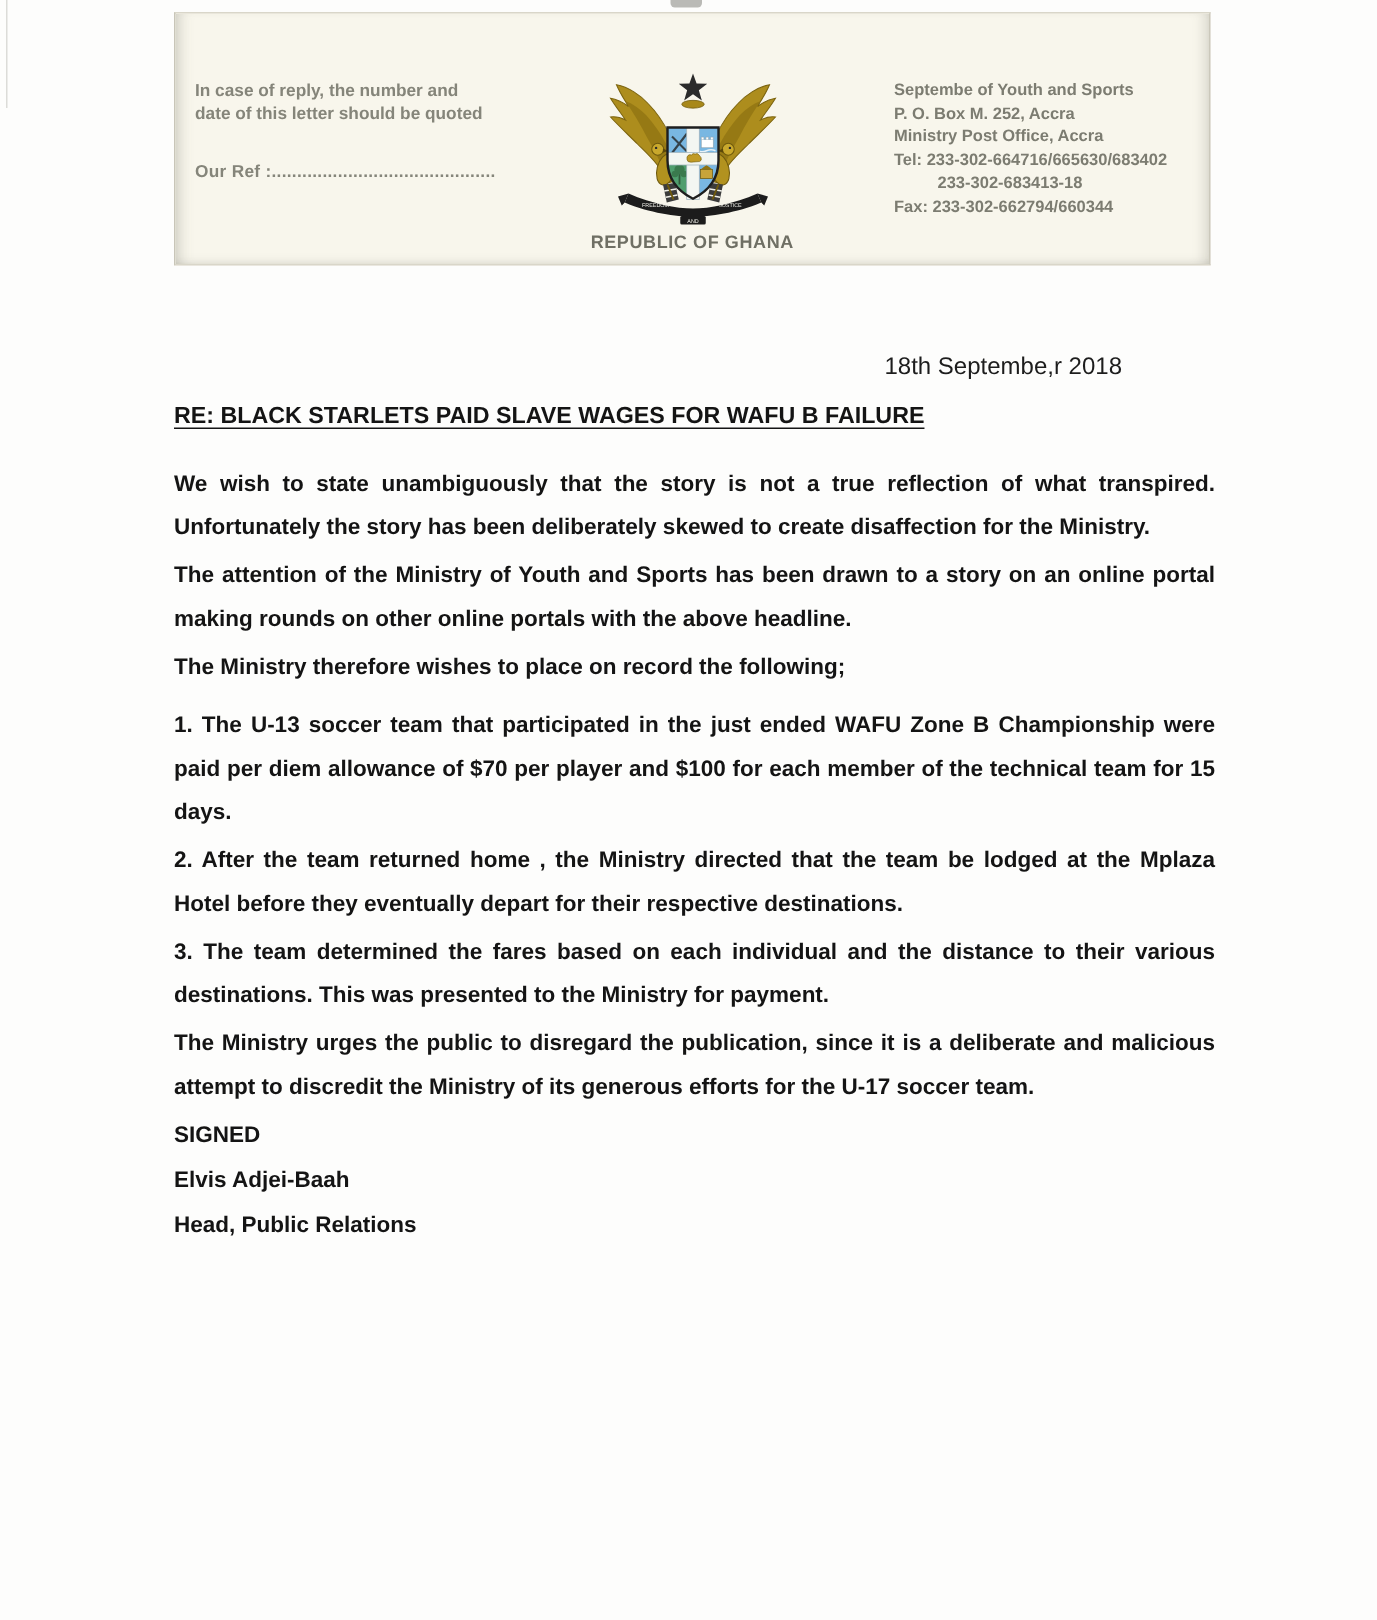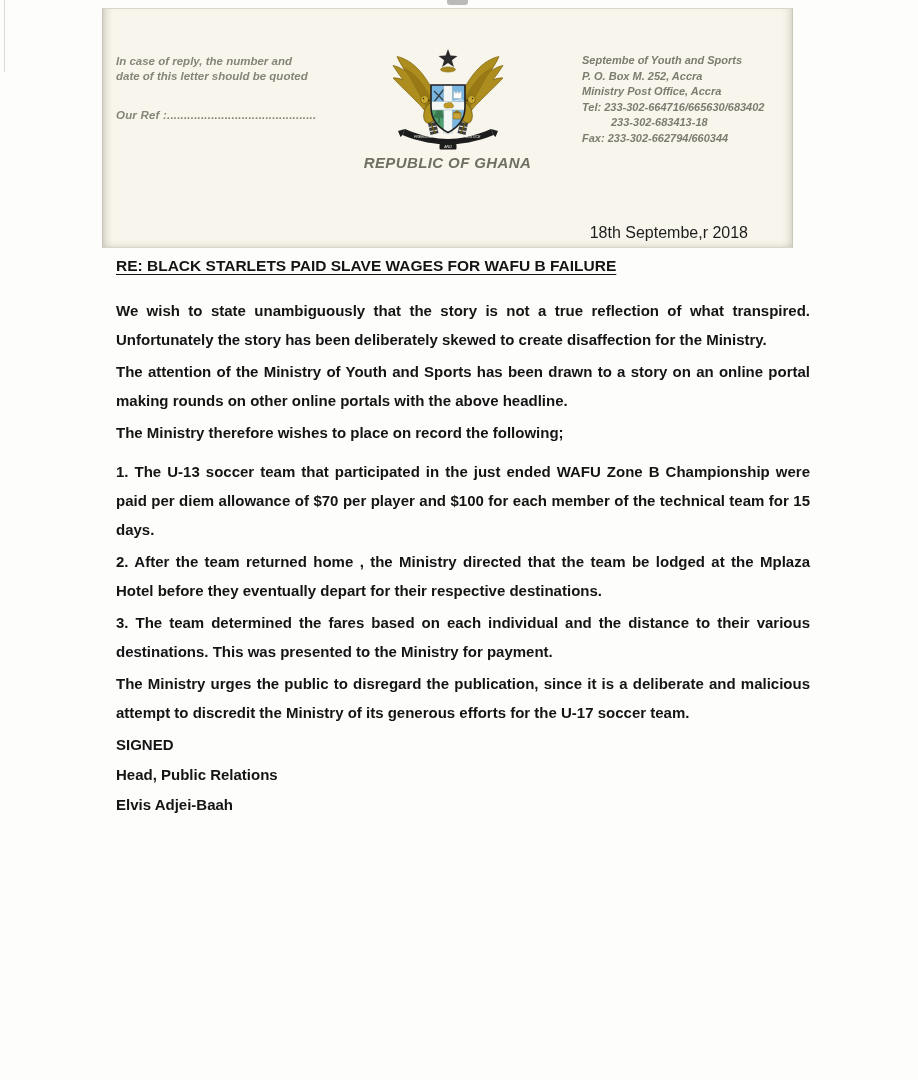--- a/index.html
+++ b/index.html
@@ -6,41 +6,40 @@
   body{
     width:918px;height:1080px;background:#fdfdfc;position:relative;overflow:hidden;
     font-family:"Liberation Sans", sans-serif;
   }
   .page{position:absolute;inset:0;}
   .scan-edge{position:absolute;left:4px;top:0;width:1px;height:72px;background:#dcdcd8;}
   .scan-mark-top{position:absolute;left:447px;top:0;width:21px;height:5px;background:#a9a9a4;border-radius:0 0 3px 3px;opacity:.8;}
 
   
   .letterhead{
-    position:absolute;left:102px;top:8px;width:691px;height:240px;
+    position:absolute;left:116px;top:8px;width:691px;height:169px;
     background:#f8f6ec;
     border:1px solid #d9d6c9;border-left-color:#c8c5b8;border-right-color:#cbc8bb;
     box-shadow:inset 9px 0 10px -8px rgba(95,95,82,.35), inset -9px 0 10px -8px rgba(95,95,82,.28), inset 0 -5px 8px -6px rgba(95,95,82,.25);
     box-sizing:border-box;
-    font-style:italic;
   }
   .lh-left{position:absolute;left:13px;top:45px;color:#85857a;font-weight:700;font-size:11.5px;line-height:15px;}
   .our-ref{position:absolute;left:13px;top:100px;color:#85857a;font-weight:700;font-size:11.5px;letter-spacing:.2px;}
   .lh-center{position:absolute;left:0;right:0;top:38px;text-align:center;}
   .lh-center svg{display:block;margin:0 auto;}
-  .emblem-caption{margin-top:3px;font-size:15px;font-weight:700;color:#6f6f64;letter-spacing:.4px;}
+  .emblem-caption{margin-top:3px;font-size:12px;font-weight:700;color:#6f6f64;letter-spacing:.4px;}
   .lh-right{position:absolute;left:479px;top:44px;color:#7c7c71;font-weight:700;font-size:11px;line-height:15.6px;white-space:nowrap;}
   .lh-right .tel2{padding-left:29px;}
 
   
   .letter-body{
     position:absolute;left:116px;top:218px;width:694px;
     color:#141414;font-weight:700;font-size:15px;line-height:29px;
   }
-  .date{font-weight:400;font-size:16px;color:#1d1d1d;text-align:right;padding-right:62px;margin:0 0 4px 0;}
+  .date{font-weight:400;font-size:16px;color:#1d1d1d;text-align:right;padding-right:62px;margin:12px 0 4px 0;}
   .subject{font-size:15.5px;margin:0 0 16px 0;}
   .subject span{text-decoration:underline;text-underline-offset:3px;}
   .letter-body p{margin:0 0 3px 0;text-align:justify;}
   .letter-body p.pre-list{margin-bottom:10px;}
   .letter-body p.sig{text-align:left;margin:0 0 1px 0;}
   .letter-body p.sig-first{margin-top:3px;}
 </style>
 </head>
 <body>
 
@@ -141,16 +140,16 @@
 
     <p>We wish to state unambiguously that the story is not a true reflection of what transpired. Unfortunately the story has been deliberately skewed to create disaffection for the Ministry.</p>
     <p>The attention of the  Ministry of Youth and Sports has been drawn to a story on an online portal making rounds on other online portals with the above headline.</p>
     <p class="pre-list">The Ministry therefore wishes to place on record the following;</p>
     <p>1. The U-13 soccer team that participated in the just ended WAFU Zone B Championship were paid per diem allowance of $70 per player and $100 for each member of the technical team for 15 days.</p>
     <p>2. After the team returned home , the Ministry directed that the team be lodged at the Mplaza Hotel before they eventually depart for their respective destinations.</p>
     <p>3. The team determined the  fares based on each individual and the distance to their various destinations. This was  presented to the Ministry for payment.</p>
     <p>The Ministry urges the public to disregard the publication, since it is a deliberate and malicious attempt to discredit the Ministry of its generous efforts for the U-17 soccer team.</p>
 
     <p class="sig sig-first">SIGNED</p>
+    <p class="sig">Elvis Adjei-Baah</p>
     <p class="sig">Head, Public Relations</p>
-    <p class="sig">Elvis Adjei-Baah</p>
   </div>
 </div>
 
 </body></html>

